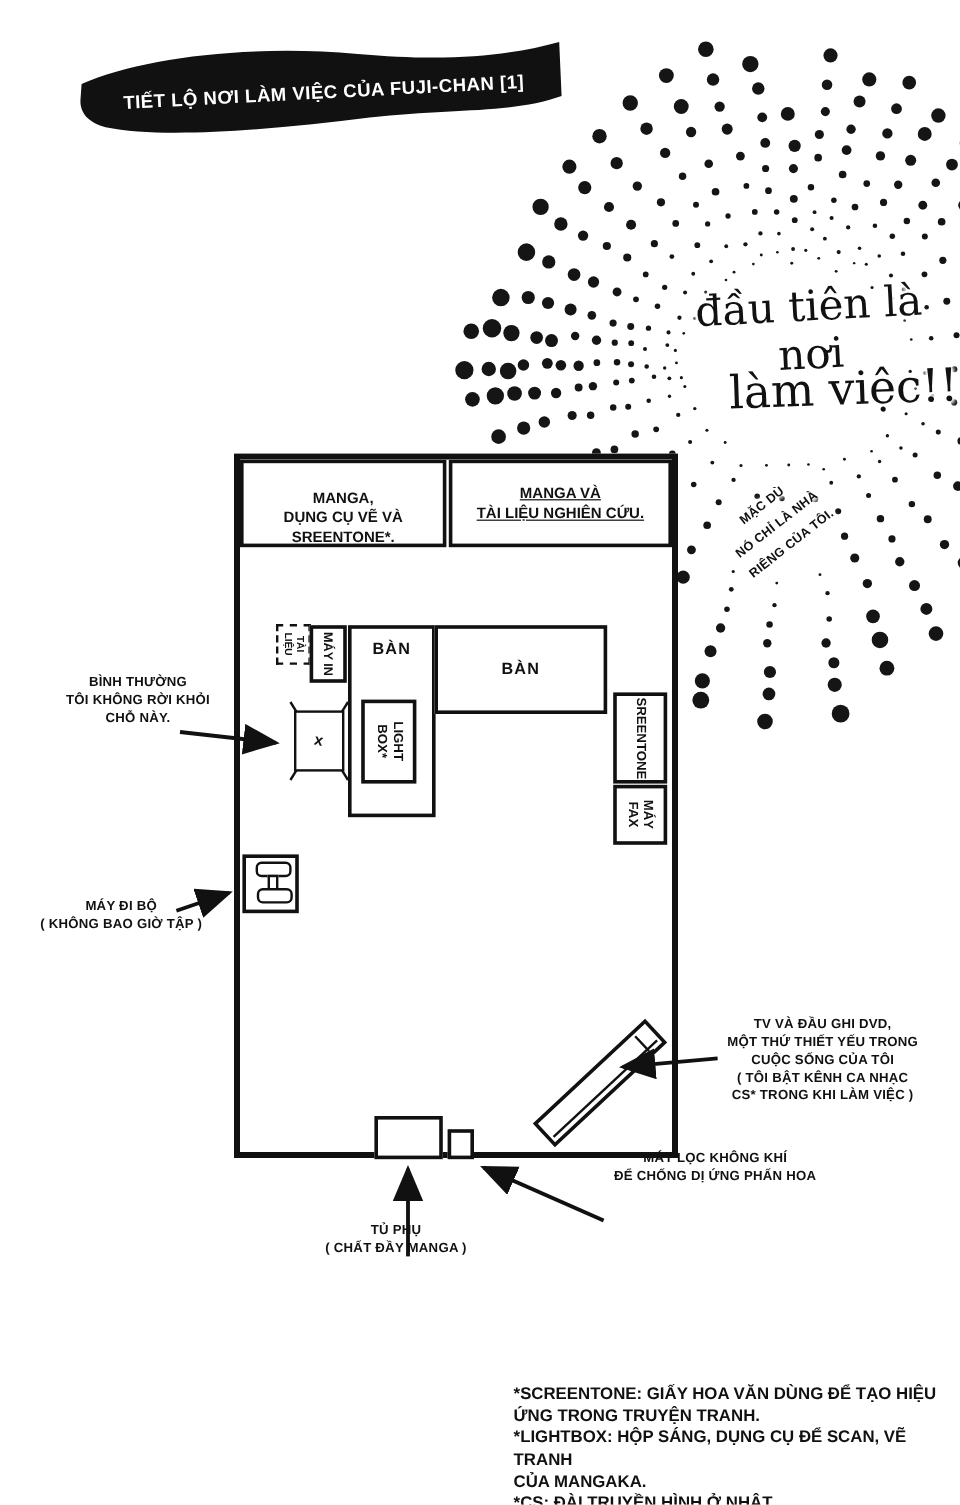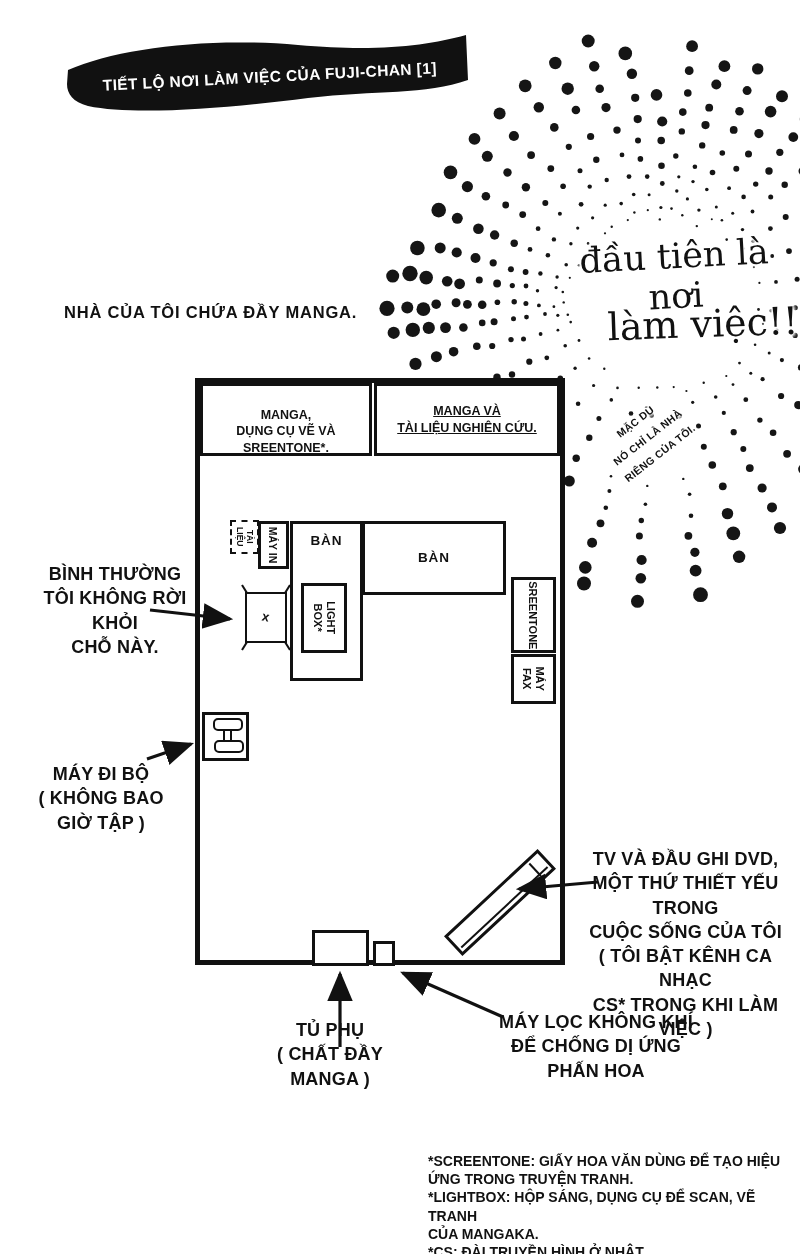--- a/index.html
+++ b/index.html
@@ -16,21 +16,21 @@
   .room { position:absolute; left:195px; top:378px; width:370px; height:587px;
           background:#fff; border:5px solid #111; z-index:3; }
   .box  { position:absolute; background:#fff; border:3px solid #111; z-index:4;
           display:flex; align-items:center; justify-content:center; }
   .box .t { font-weight:bold; white-space:pre-line; text-align:center; line-height:1.3; }
   .vert .t { transform:rotate(90deg); white-space:pre; line-height:1.15; }
   .dashed { border:2px dashed #111; }
   
   #burst-dots { position:absolute; left:0; top:0; z-index:1; }
   #overlay    { position:absolute; left:0; top:0; z-index:6; pointer-events:none; }
-  .note { z-index:5; font-size:18px; line-height:1.35; letter-spacing:.2px; }
+  .note { z-index:5; font-size:11px; line-height:1.35; letter-spacing:.2px; }
   .burst-txt { position:absolute; z-index:2; font-family:"DejaVu Serif",serif; color:#111; text-align:center; }
   .banner { position:absolute; left:58px; top:28px; z-index:7; }
   .tv { position:absolute; left:436px; top:889px; width:128px; height:27px;
         border:3px solid #111; background:#fff; z-index:4;
         transform:rotate(-43deg); transform-origin:50% 50%; }
   .tv .inner { position:absolute; left:2px; right:2px; bottom:3px; border-top:2px solid #111; }
   .tv .notch { position:absolute; right:12px; top:2px; bottom:2px; border-left:2px solid #111; }
   .tread-bar { position:absolute; border:2.5px solid #111; border-radius:5px; background:#fff; }
 </style>
 </head>
@@ -333,21 +333,20 @@
   <div class="lbl ctr halo" style="left:582px; top:408px; width:132px; font-size:10.5px; line-height:1.9;
               letter-spacing:.3px; z-index:2; transform:rotate(-38deg);">MẶC DÙ
 NÓ CHỈ LÀ NHÀ
 RIÊNG CỦA TÔI.</div>
 
   <svg class="banner" width="415" height="102" viewBox="0 0 415 102">
     <path fill="#111" d="M10,42 C60,20 150,9 240,17 C318,24 368,18 408,7 L410,52 C368,67 318,62 250,70 C170,80 78,88 30,78 C15,74 9,66 9,56 Z"></path>
     <text x="212" y="54" text-anchor="middle" fill="#fff" font-size="15.5" font-weight="bold" letter-spacing="0.4" transform="rotate(-3 212 54)">TIẾT LỘ NƠI LÀM VIỆC CỦA FUJI-CHAN [1]</text>
   </svg>
 
-  <div class="lbl" style="left:64px; top:303px; font-size:16.5px; letter-spacing:.8px;">NHÀ CỦA TÔI CHỨA ĐẦY MANGA.</div>
 
   <div class="room"></div>
 
   <div class="box" style="left:200px; top:383px; width:172px; height:73px;">
     <div class="t" style="font-size:12.5px;margin-top:24px;">MANGA,
 DỤNG CỤ VẼ VÀ
 SREENTONE*.</div>
   </div>
   <div class="box" style="left:374px; top:383px; width:186px; height:73px;">
     <div class="t" style="font-size:12.5px;text-decoration:underline;">MANGA VÀ
@@ -400,30 +399,30 @@
   <div class="box" style="left:373px; top:941px; width:22px; height:25px;"></div>
 
   <div class="tv">
     <div class="inner"></div>
     <div class="notch"></div>
   </div>
 
   <div class="lbl ctr note" style="left:30px; top:562px; width:170px;">BÌNH THƯỜNG
 TÔI KHÔNG RỜI KHỎI
 CHỖ NÀY.</div>
-  <div class="lbl ctr note" style="left:20px; top:748px; width:162px;margin-top:14px;">MÁY ĐI BỘ
+  <div class="lbl ctr note" style="left:20px; top:748px; width:162px;">MÁY ĐI BỘ
 ( KHÔNG BAO GIỜ TẬP )</div>
   <div class="lbl ctr note" style="left:578px; top:847px; width:215px;">TV VÀ ĐẦU GHI DVD,
 MỘT THỨ THIẾT YẾU TRONG
 CUỘC SỐNG CỦA TÔI
 ( TÔI BẬT KÊNH CA NHẠC
 CS* TRONG KHI LÀM VIỆC )</div>
   <div class="lbl ctr note" style="left:245px; top:1018px; width:170px;">TỦ PHỤ
 ( CHẤT ĐẦY MANGA )</div>
-  <div class="lbl ctr note" style="left:485px; top:1010px; width:222px;">MÁY LỌC KHÔNG KHÍ
+  <div class="lbl ctr note" style="left:485px; top:958px; width:222px;">MÁY LỌC KHÔNG KHÍ
 ĐỂ CHỐNG DỊ ỨNG PHẤN HOA</div>
 
   <div class="lbl" style="left:428px; top:1152px; width:372px; font-size:14px; line-height:1.3;">*SCREENTONE: GIẤY HOA VĂN DÙNG ĐỂ TẠO HIỆU
 ỨNG TRONG TRUYỆN TRANH.
 *LIGHTBOX: HỘP SÁNG, DỤNG CỤ ĐỂ SCAN, VẼ TRANH
 CỦA MANGAKA.
 *CS: ĐÀI TRUYỀN HÌNH Ở NHẬT.</div>
 
   <svg id="overlay" width="800" height="1254" viewBox="0 0 800 1254">
     <defs>

